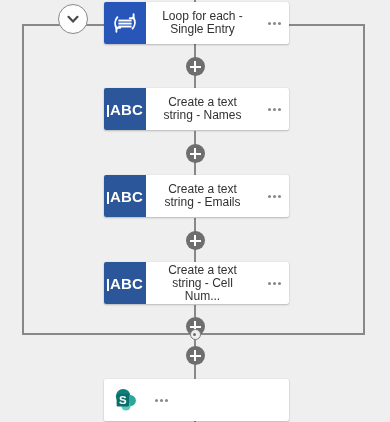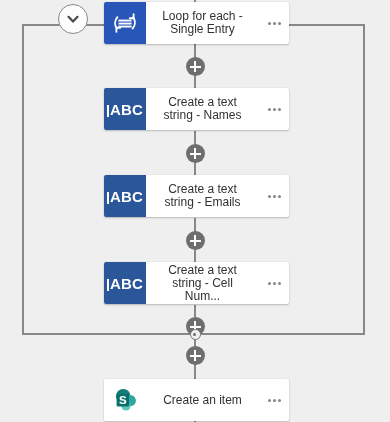--- a/index.html
+++ b/index.html
@@ -294,21 +294,20 @@
   <div class="card" style="top:379px;">
     <div class="icon-tile tile-sp">
       <svg width="30" height="30" viewBox="0 0 30 30">
         <circle cx="13.2" cy="11.2" r="7.3" fill="#0f7d79"></circle>
         <circle cx="20.3" cy="15.6" r="5.6" fill="#2aa8a0"></circle>
         <circle cx="16.0" cy="21.0" r="4.6" fill="#4cc4b4" opacity="0.92"></circle>
         <rect x="6.6" y="9.0" width="12.4" height="12.4" rx="0.8" fill="#0b6f6b"></rect>
         <text x="12.8" y="18.6" text-anchor="middle" font-family="'Liberation Sans', sans-serif" font-size="11.5" font-weight="700" fill="#ffffff">S</text>
       </svg>
     </div>
-    <div class="card-title">Create an item</div>
     <div class="ellipsis">
         <i></i>
         <i></i>
         <i></i>
       </div>
   </div>
 
 </div>
 
 </body></html>

